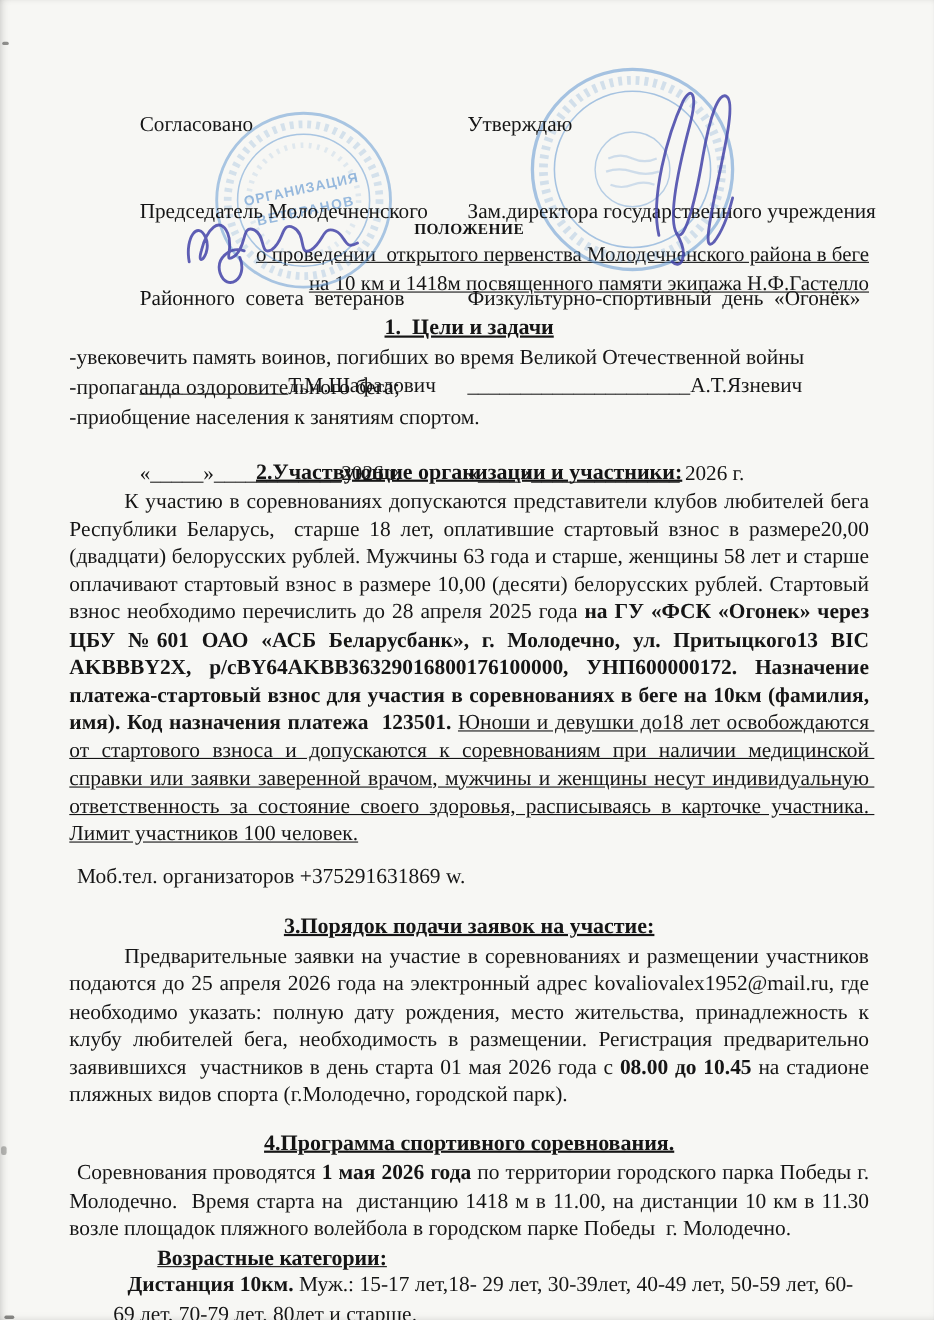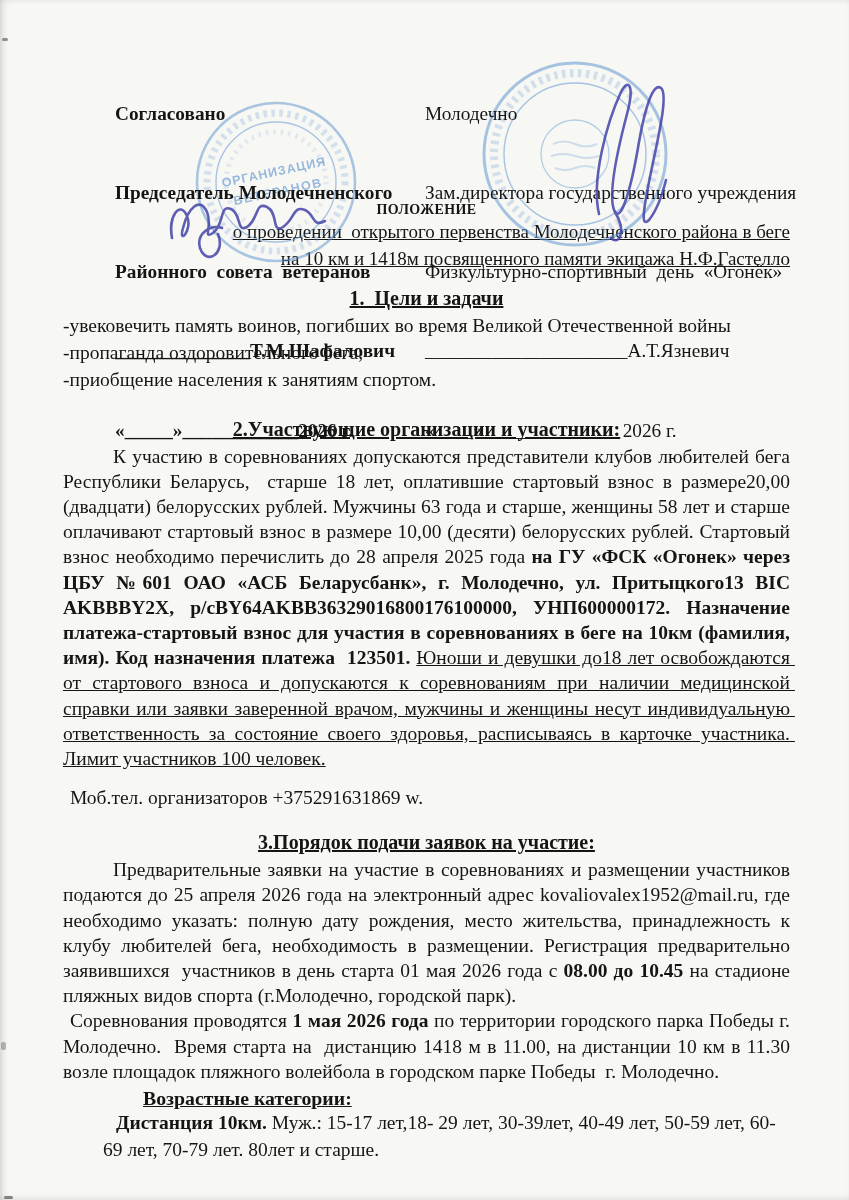--- a/index.html
+++ b/index.html
@@ -10,21 +10,21 @@
     box-shadow:inset 5px 0 8px -4px rgba(0,0,0,.18), inset 0 -4px 8px -4px rgba(0,0,0,.10), inset 0 4px 8px -6px rgba(0,0,0,.08);
     overflow:hidden;
     font-family:"Liberation Serif", serif;
     color:#151515;
     box-sizing:border-box;
     padding:48px 59px 0 63px;
   }
   
   .approvals{position:relative;height:144px;}
   .appr{position:absolute;top:0;font-size:19.3px;line-height:26.4px;white-space:pre-wrap;}
-  .appr-left{left:52px;width:312px;font-weight:bold;}
+  .appr-left{left:64px;width:312px;}
   .appr-right{left:362px;width:400px;}
   .hline{white-space:pre-wrap;}
   
   .stamp,.sig{position:absolute;pointer-events:none;}
   .stamp-left{left:110px;top:12px;}
   .stamp-right{left:398px;top:-40px;}
   .sig-left{left:103px;top:136px;}
   .sig-right{left:512px;top:28px;}
   
   .doc-title{margin:10px 0 1px;text-align:center;font-size:14px;font-weight:bold;letter-spacing:.4px;}
@@ -84,21 +84,21 @@
 
     <div class="appr appr-left">
       <div class="hline">Согласовано</div>
       <div class="hline">Председатель Молодечненского</div>
       <div class="hline">Районного  совета  ветеранов</div>
       <div class="hline">______________Т.М.Шафалович</div>
       <div class="hline">«_____»____________2026 г.</div>
     </div>
 
     <div class="appr appr-right">
-      <div class="hline">Молодечно</div>
+      <div class="hline">Утверждаю</div>
       <div class="hline">Зам.директора государственного учреждения</div>
       <div class="hline">Физкультурно-спортивный  день  «Огонёк»</div>
       <div class="hline">_____________________А.Т.Язневич</div>
       <div class="hline">«____»______________ 2026 г.</div>
     </div>
 
     <svg class="sig sig-left" width="175" height="90" viewBox="0 0 175 90">
       <g stroke="#4444a8" stroke-width="2.6" fill="none" opacity="0.85" stroke-linecap="round">
         <path d="M6,54 C2,32 14,16 21,32 C27,46 12,62 17,44 C22,24 34,12 41,28 C47,42 36,56 47,49 C59,40 53,20 65,25 C76,30 70,49 81,43 C93,35 89,17 101,23 C113,29 105,50 117,43 C129,35 127,21 139,26 C149,30 146,44 159,37"></path>
         <path d="M52,50 C60,70 40,82 34,64 C30,50 44,40 56,44"></path>
@@ -121,17 +121,18 @@
   <div class="goal">-пропаганда оздоровительного бега;</div>
   <div class="goal">-приобщение населения к занятиям спортом.</div>
 
   <h2 class="sec-heading" style="margin-top:24px;"><span class="hu">2.Участвующие организации и участники:</span></h2>
   <p class="para indent"><span>К участию в соревнованиях допускаются представители клубов любителей бега Республики Беларусь,  старше 18 лет, оплатившие стартовый взнос в размере20,00 (двадцати) белорусских рублей. Мужчины 63 года и старше, женщины 58 лет и старше оплачивают стартовый взнос в размере 10,00 (десяти) белорусских рублей. Стартовый взнос необходимо перечислить до 28 апреля 2025 года </span><span class="b">на ГУ «ФСК «Огонек» через ЦБУ №601 ОАО «АСБ Беларусбанк», г. Молодечно, ул. Притыцкого13 BIC AKBBBY2X, р/сBY64AKBB36329016800176100000, УНП600000172. Назначение платежа-стартовый взнос для участия в соревнованиях в беге на 10км (фамилия, имя). Код назначения платежа  123501. </span><span class="u">Юноши и девушки до18 лет освобождаются от стартового взноса и допускаются к соревнованиям при наличии медицинской справки или заявки заверенной врачом, мужчины и женщины несут индивидуальную ответственность за состояние своего здоровья, расписываясь в карточке участника. Лимит участников 100 человек.</span></p>
   <div class="phone-line">Моб.тел. организаторов +375291631869 w.</div>
 
   <h2 class="sec-heading" style="margin-top:20px;text-align:center;"><span class="hu">3.Порядок подачи заявок на участие:</span></h2>
   <p class="para indent"><span>Предварительные заявки на участие в соревнованиях и размещении участников подаются до 25 апреля 2026 года на электронный адрес kovaliovalex1952@mail.ru, где необходимо указать: полную дату рождения, место жительства, принадлежность к клубу любителей бега, необходимость в размещении. Регистрация предварительно заявившихся  участников в день старта 01 мая 2026 года с </span><span class="b">08.00 до 10.45</span><span> на стадионе пляжных видов спорта (г.Молодечно, городской парк).</span></p>
 
+  <h2 class="sec-heading" style="margin-top:20px;"><span class="hu">4.Программа спортивного соревнования.</span></h2>
   <p class="para indent-sm"><span>Соревнования проводятся </span><span class="b">1 мая 2026 года</span><span> по территории городского парка Победы г. Молодечно.  Время старта на  дистанцию 1418 м в 11.00, на дистанции 10 км в 11.30  возле площадок пляжного волейбола в городском парке Победы  г. Молодечно.</span></p>
   <div class="age-heading"><span class="hu">Возрастные категории:</span></div>
   <p class="distance"><span class="b">Дистанция 10км.</span><span> Муж.: 15-17 лет,18- 29 лет, 30-39лет, 40-49 лет, 50-59 лет, 60-69 лет, 70-79 лет. 80лет и старше.</span></p>
 
 </div>
 
 </body></html>

